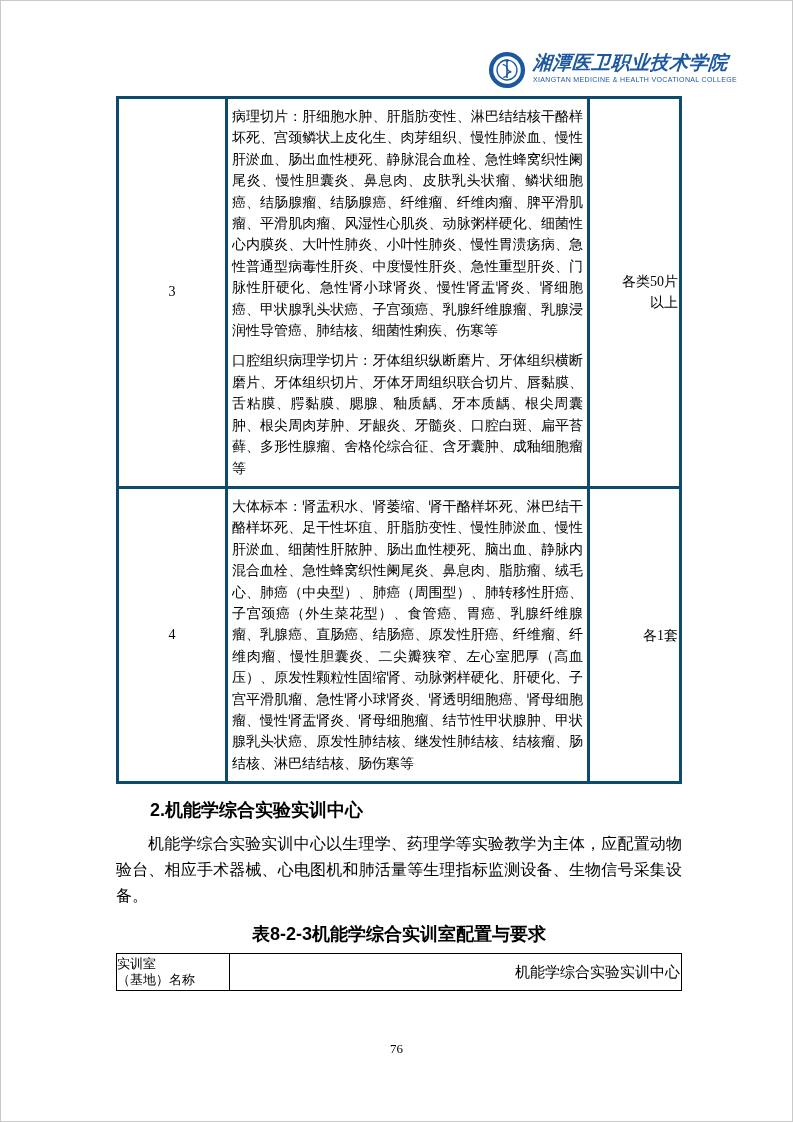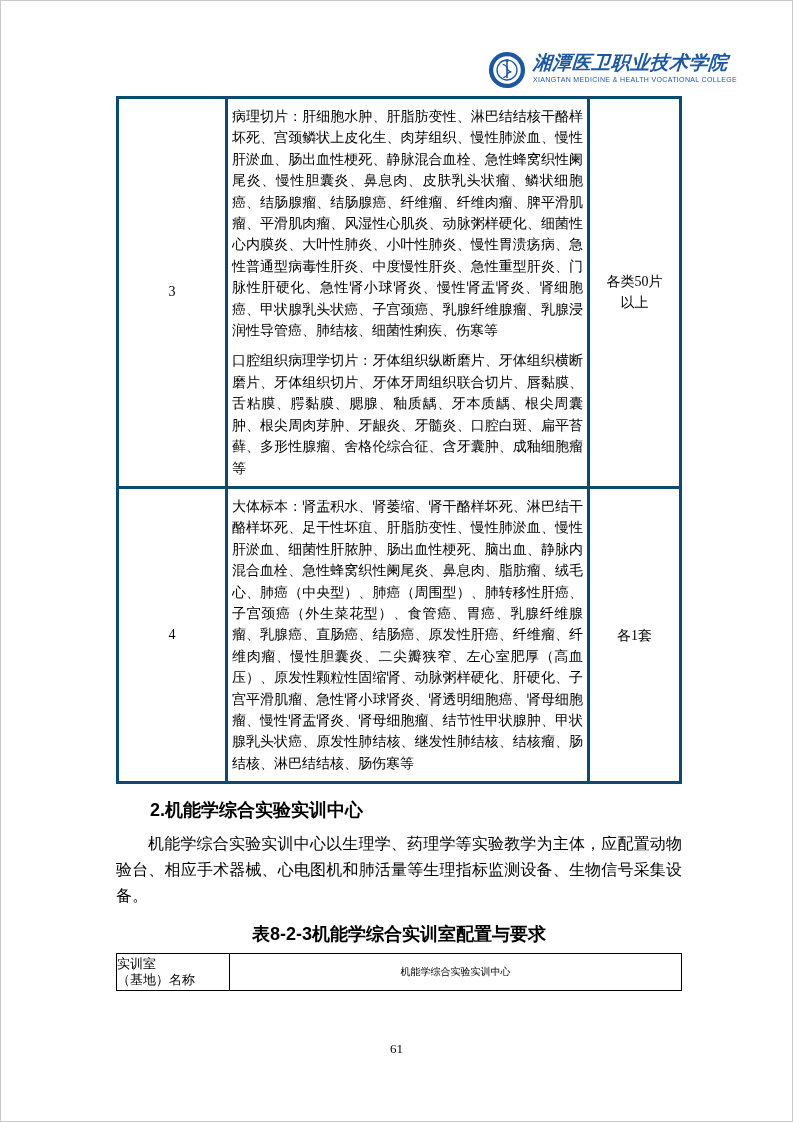--- a/index.html
+++ b/index.html
@@ -36,21 +36,21 @@
   table{border-collapse:collapse;width:100%;}
   .main-table td{border:3px solid #0c4a6e;vertical-align:middle;}
   .num-cell{width:104px;text-align:center;font-size:14px;}
   .body-cell{
     padding:7px 4px;font-size:14px;line-height:21.4px;
     text-align:justify;text-justify:inter-ideograph;
   }
   .body-cell p{margin:0;}
   .body-cell p + p{margin-top:9px;}
   .qty-cell{
-    width:87px;text-align:center;font-size:14px;
+    width:87px;text-align:right;font-size:14px;
     white-space:pre-line;line-height:21px;
   }
   
   .section-heading{
     margin:15px 0 0 34px;
     font-family:"Liberation Sans","DejaVu Sans",sans-serif;
     font-weight:700;font-size:18px;line-height:22px;
   }
   .body-paragraph{
     margin:10px 0 0 0;
@@ -60,21 +60,21 @@
   .table-caption{
     margin:13px 0 7px 0;text-align:center;
     font-family:"Liberation Sans","DejaVu Sans",sans-serif;
     font-weight:700;font-size:18px;
   }
   .config-table td{border:1px solid #000;}
   .label-cell{
     width:112px;text-align:left;font-size:13px;line-height:16px;
     white-space:pre-line;padding:2px 0;
   }
-  .value-cell{text-align:center;font-size:10px;}
+  .value-cell{text-align:right;font-size:15px;}
   
   .page-number{
     position:absolute;top:1040px;left:0;width:100%;
     text-align:center;font-size:13px;
   }
 </style>
 </head>
 <body>
 
 <div class="page">
@@ -130,15 +130,15 @@
         <tr>
           <td class="label-cell">实训室
 （基地）名称</td>
           <td class="value-cell">机能学综合实验实训中心</td>
         </tr>
       </tbody>
     </table>
 
   </main>
 
-  <footer class="page-number">61</footer>
+  <footer class="page-number">76</footer>
 
 </div>
 
 </body></html>

